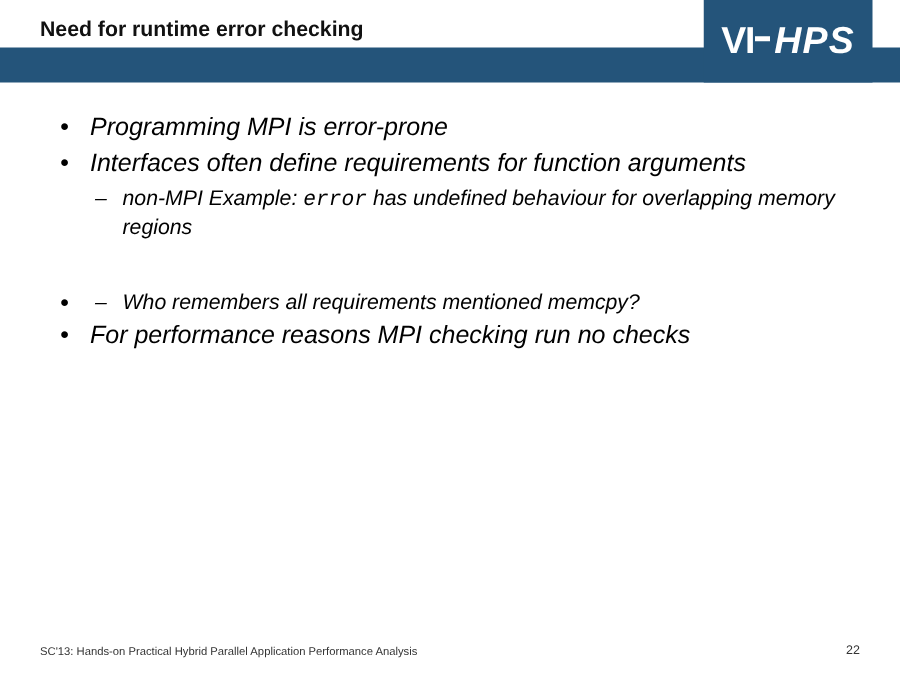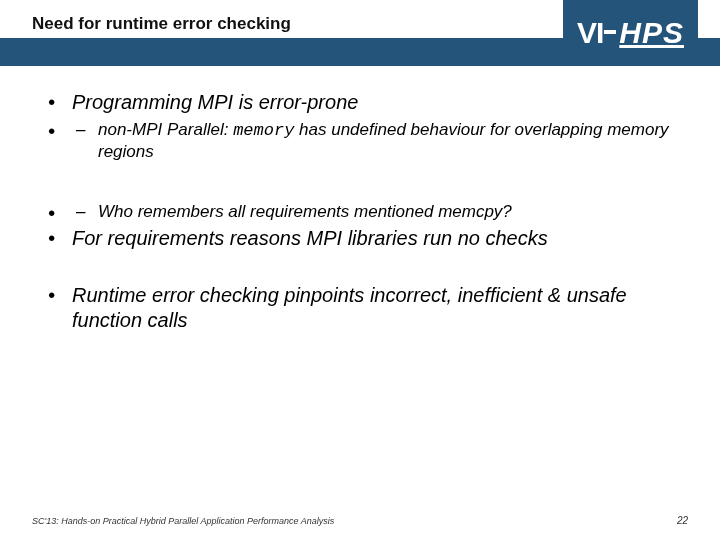--- a/index.html
+++ b/index.html
@@ -56,21 +56,20 @@
     background: #fff;
     vertical-align: middle;
     margin: 0 1px 6px 1px;
   }
   .logo-hps {
     color: #fff;
     font-weight: bold;
     font-size: 30px;
     font-style: italic;
     letter-spacing: 1px;
-    text-decoration: underline;
   }
   .content {
     padding: 24px 36px 0 48px;
     font-style: italic;
   }
   ul.lvl1 {
     list-style: none;
   }
   ul.lvl1 > li {
     font-size: 20px;
@@ -109,21 +108,20 @@
   .gap-lg { height: 28px; }
   .footer {
     position: absolute;
     bottom: 14px;
     left: 32px; right: 32px;
     display: flex;
     justify-content: space-between;
     align-items: flex-end;
     font-size: 9px;
     color: #333;
-    font-style: italic;
   }
   .page-num { font-size: 10px; color: #333; }
 </style>
 </head>
 <body>
 
 <div class="header">
   <div class="header-band"></div>
   <div class="title">Need for runtime error checking</div>
   <div class="logo-wrap">
@@ -131,36 +129,34 @@
       <span class="logo-vi"><span>VI</span><span class="dash"></span></span>
         <span class="logo-hps">HPS</span>
     </div>
   </div>
 </div>
 
 <div class="content">
   <ul class="lvl1">
     <li>Programming MPI is error-prone</li>
     <li>
+      <span>Interfaces often define requirements for function arguments</span>
       <ul class="lvl2">
-        <li><span>non-MPI Parallel: </span><span class="code">memory</span><span> has undefined behaviour for overlapping memory regions</span></li>
+        <li><span>non-MPI Example: </span><span class="code">error</span><span> has undefined behaviour for overlapping memory regions</span></li>
       </ul>
     </li>
   </ul>
   <div class="gap-med"></div>
   <ul class="lvl1">
     <li>
       <ul class="lvl2">
         <li>Who remembers all requirements mentioned memcpy?</li>
       </ul>
     </li>
-    <li>For requirements reasons MPI libraries run no checks</li>
+    <li>For performance reasons MPI checking run no checks</li>
   </ul>
   <div class="gap-lg"></div>
-  <ul class="lvl1">
-    <li>Runtime error checking pinpoints incorrect, inefficient &amp; unsafe function calls</li>
-  </ul>
 </div>
 
 <div class="footer">
   <span>SC'13: Hands-on Practical Hybrid Parallel Application Performance Analysis</span>
   <span class="page-num">22</span>
 </div>
 
 </body></html>

